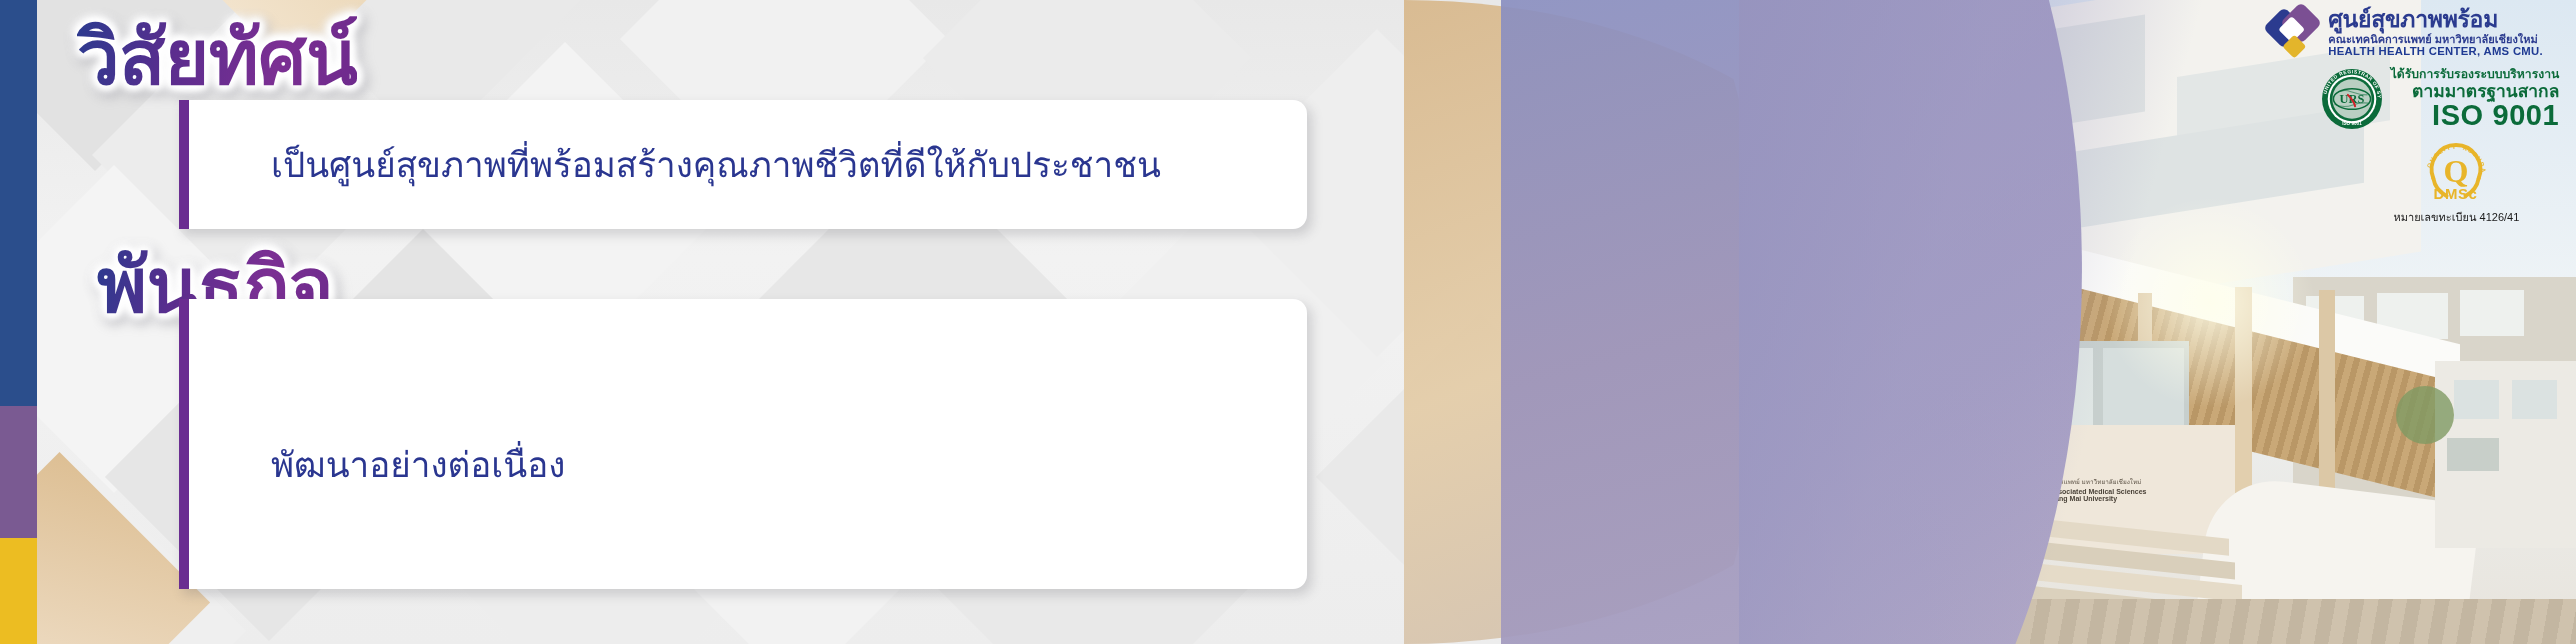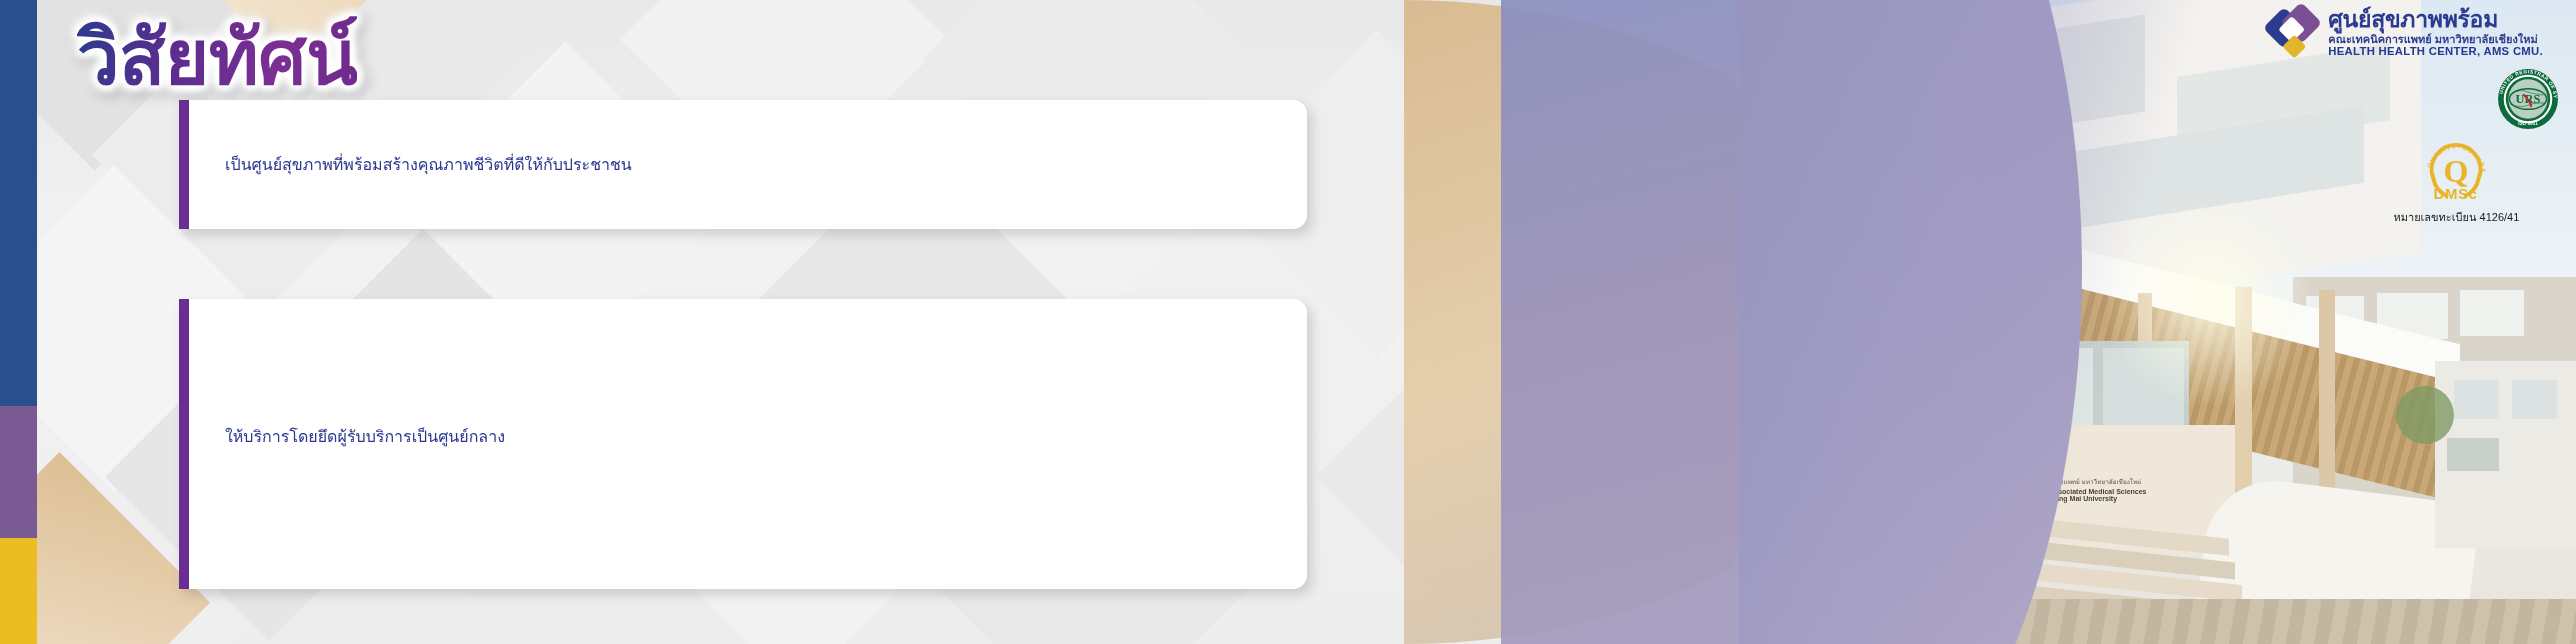--- a/index.html
+++ b/index.html
@@ -52,21 +52,21 @@
   
   .card{position:absolute;background:#ffffff;border-radius:0 14px 14px 0;
         box-shadow:4.5px 5.8px 10.3px rgba(90,90,100,.22);}
   .card-accent{position:absolute;left:0;top:0;width:10.3px;height:100%;background:#6a2d91;}
   .card-body{position:absolute;left:46px;top:0;right:16.7px;height:100%;
              display:flex;flex-direction:column;justify-content:center;}
 
   .card-vision {left:179px;top:100px;width:1128px;height:129px;}
   .card-mission{left:179px;top:299px;width:1128px;height:290px;}
 
-  .line{color:#2a3690;font-size:16px;line-height:1.30;white-space:nowrap;font-weight:500;}
+  .line{color:#2a3690;font-size:35px;line-height:1.30;white-space:nowrap;font-weight:500;margin-left:46px;}
   .line.tight{line-height:1.24;}
   .line strong{font-weight:bold;color:#26307f;}
   .spacer{height:14px;}
 
   
   .logo-block{position:absolute;right:16.7px;top:7.7px;width:290px;}
   .logo-row{display:flex;align-items:center;gap:9px;}
   .mark{width:50px;height:50px;position:relative;flex:none;}
   .logo-text{display:flex;flex-direction:column;line-height:1;}
   .logo-th{font-size:23px;font-weight:bold;color:#2b3b8f;letter-spacing:-0.3px;}
@@ -234,30 +234,31 @@
 
   <div class="card card-vision">
     <div class="card-accent"></div>
     <div class="card-body">
       <div class="line tight">
         <span>เป็นศูนย์สุขภาพที่พร้อมสร้างคุณภาพชีวิตที่ดีให้กับประชาชน</span>
       </div>
     </div>
   </div>
 
+  <div class="head head-mission">พันธกิจ</div>
 
   <div class="card card-mission">
     <div class="card-accent"></div>
     <div class="card-body">
       <div class="spacer"></div>
-      <div class="line">
-        <span>ให้บริการโดยยึดผู้รับบริการเป็นศูนย์กลาง</span>
-      </div>
       <div class="spacer"></div>
       <div class="spacer"></div>
+      <div class="line">
+        <span>พัฒนาอย่างต่อเนื่อง</span>
+      </div>
     </div>
   </div>
 
   <div class="logo-block">
 
     <div class="logo-row">
       <div class="mark">
         <div style="position:absolute;left:0;top:5.8px;width:30px;height:30px;background:#2b3b8f;
              transform:rotate(45deg);border-radius:5.8px;"></div>
         <div style="position:absolute;left:16.7px;top:0;width:30px;height:30px;background:#7b4f93;
@@ -284,20 +285,25 @@
         <path d="M28 50 q14 -10 30 -4 t32 6" fill="none" stroke="#0b6b3a" stroke-width="2" opacity=".55"></path>
         <path d="M26 70 q18 8 34 2 t32 -4" fill="none" stroke="#0b6b3a" stroke-width="2" opacity=".55"></path>
         <text x="60" y="68" font-family="Liberation Serif, serif" font-size="24" font-weight="bold" fill="#0b6b3a" text-anchor="middle">URS</text>
         <path d="M52 52 q12 12 14 22" fill="none" stroke="#cf2027" stroke-width="4" stroke-linecap="round"></path>
         <path id="ringtop" d="M60 60 m-50 0 a50 50 0 1 1 100 0" fill="none"></path>
         <text font-size="9.5" font-weight="bold" fill="#ffffff" letter-spacing="1">
           <textPath href="#ringtop" startOffset="6%">UNITED REGISTRAR OF SYSTEMS</textPath>
         </text>
         <text x="60" y="111" font-size="9" font-weight="bold" fill="#ffffff" text-anchor="middle">ISO 9001</text>
       </svg>
+      <div class="iso-text">
+        <div class="iso-l1">ได้รับการรับรองระบบบริหารงาน</div>
+        <div class="iso-l2">ตามมาตรฐานสากล</div>
+        <div class="iso-l3">ISO 9001</div>
+      </div>
     </div>
 
     <div class="ctr">
       <div class="dmsc-wrap">
         <svg class="dmsc-seal" viewBox="0 0 130 130">
           <path d="M65 65 m-50 0 a50 50 0 1 1 100 0" fill="none"></path>
           <path id="dmscTop" d="M18 72 a47 47 0 0 1 94 0" fill="none"></path>
           <path id="dmscBot" d="M20 70 a45 45 0 0 0 90 0" fill="none"></path>
           <path d="M24 78 A44 44 0 1 1 106 78" fill="none" stroke="#e8b52a" stroke-width="7" stroke-linecap="round"></path>
           <path d="M24 78 A44 44 0 0 0 48 110" fill="none" stroke="#e8b52a" stroke-width="7" stroke-linecap="round"></path>

